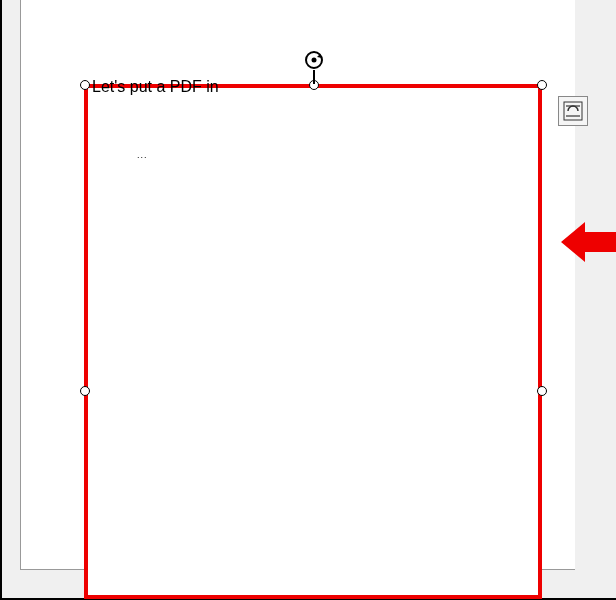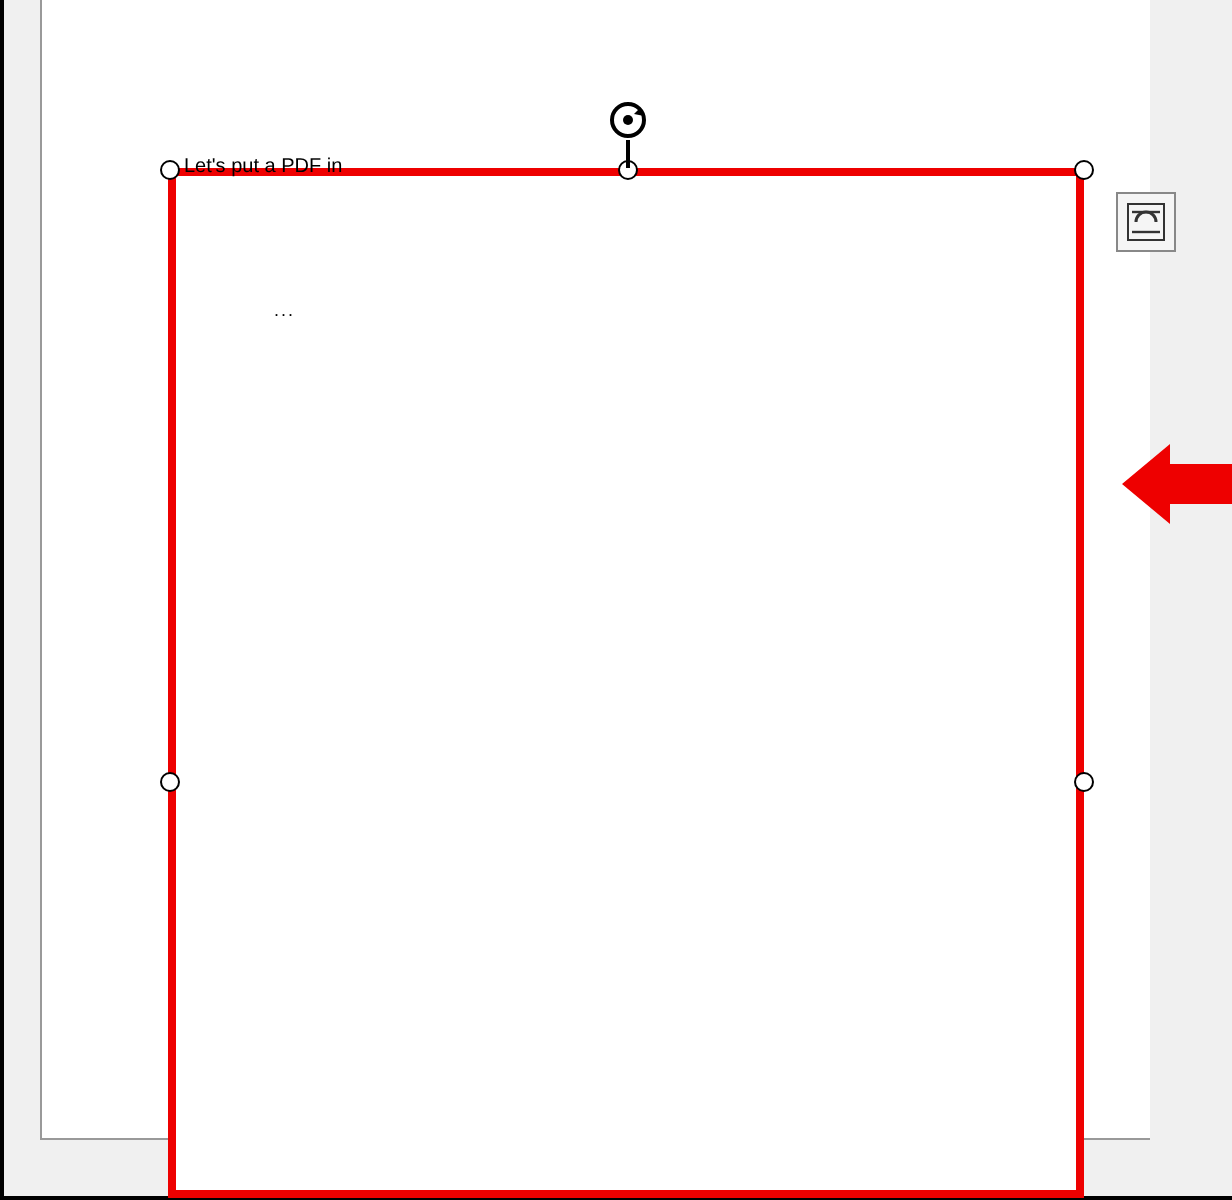--- a/index.html
+++ b/index.html
@@ -82,21 +82,21 @@
     .handle-tl { top: 80px; left: 80px; }
     .handle-tm { top: 80px; left: 309px; }
     .handle-tr { top: 80px; left: 537px; }
     .handle-ml { top: 386px; left: 80px; }
     .handle-mr { top: 386px; left: 537px; }
     
     .caption-text {
       position: absolute;
       top: 78px;
       left: 92px;
-      font-size: 10px;
+      font-size: 16px;
       color: #000;
       z-index: 7;
     }
     
     .ellipsis-text {
       position: absolute;
       top: 150px;
       left: 137px;
       font-size: 9px;
       color: #000;

